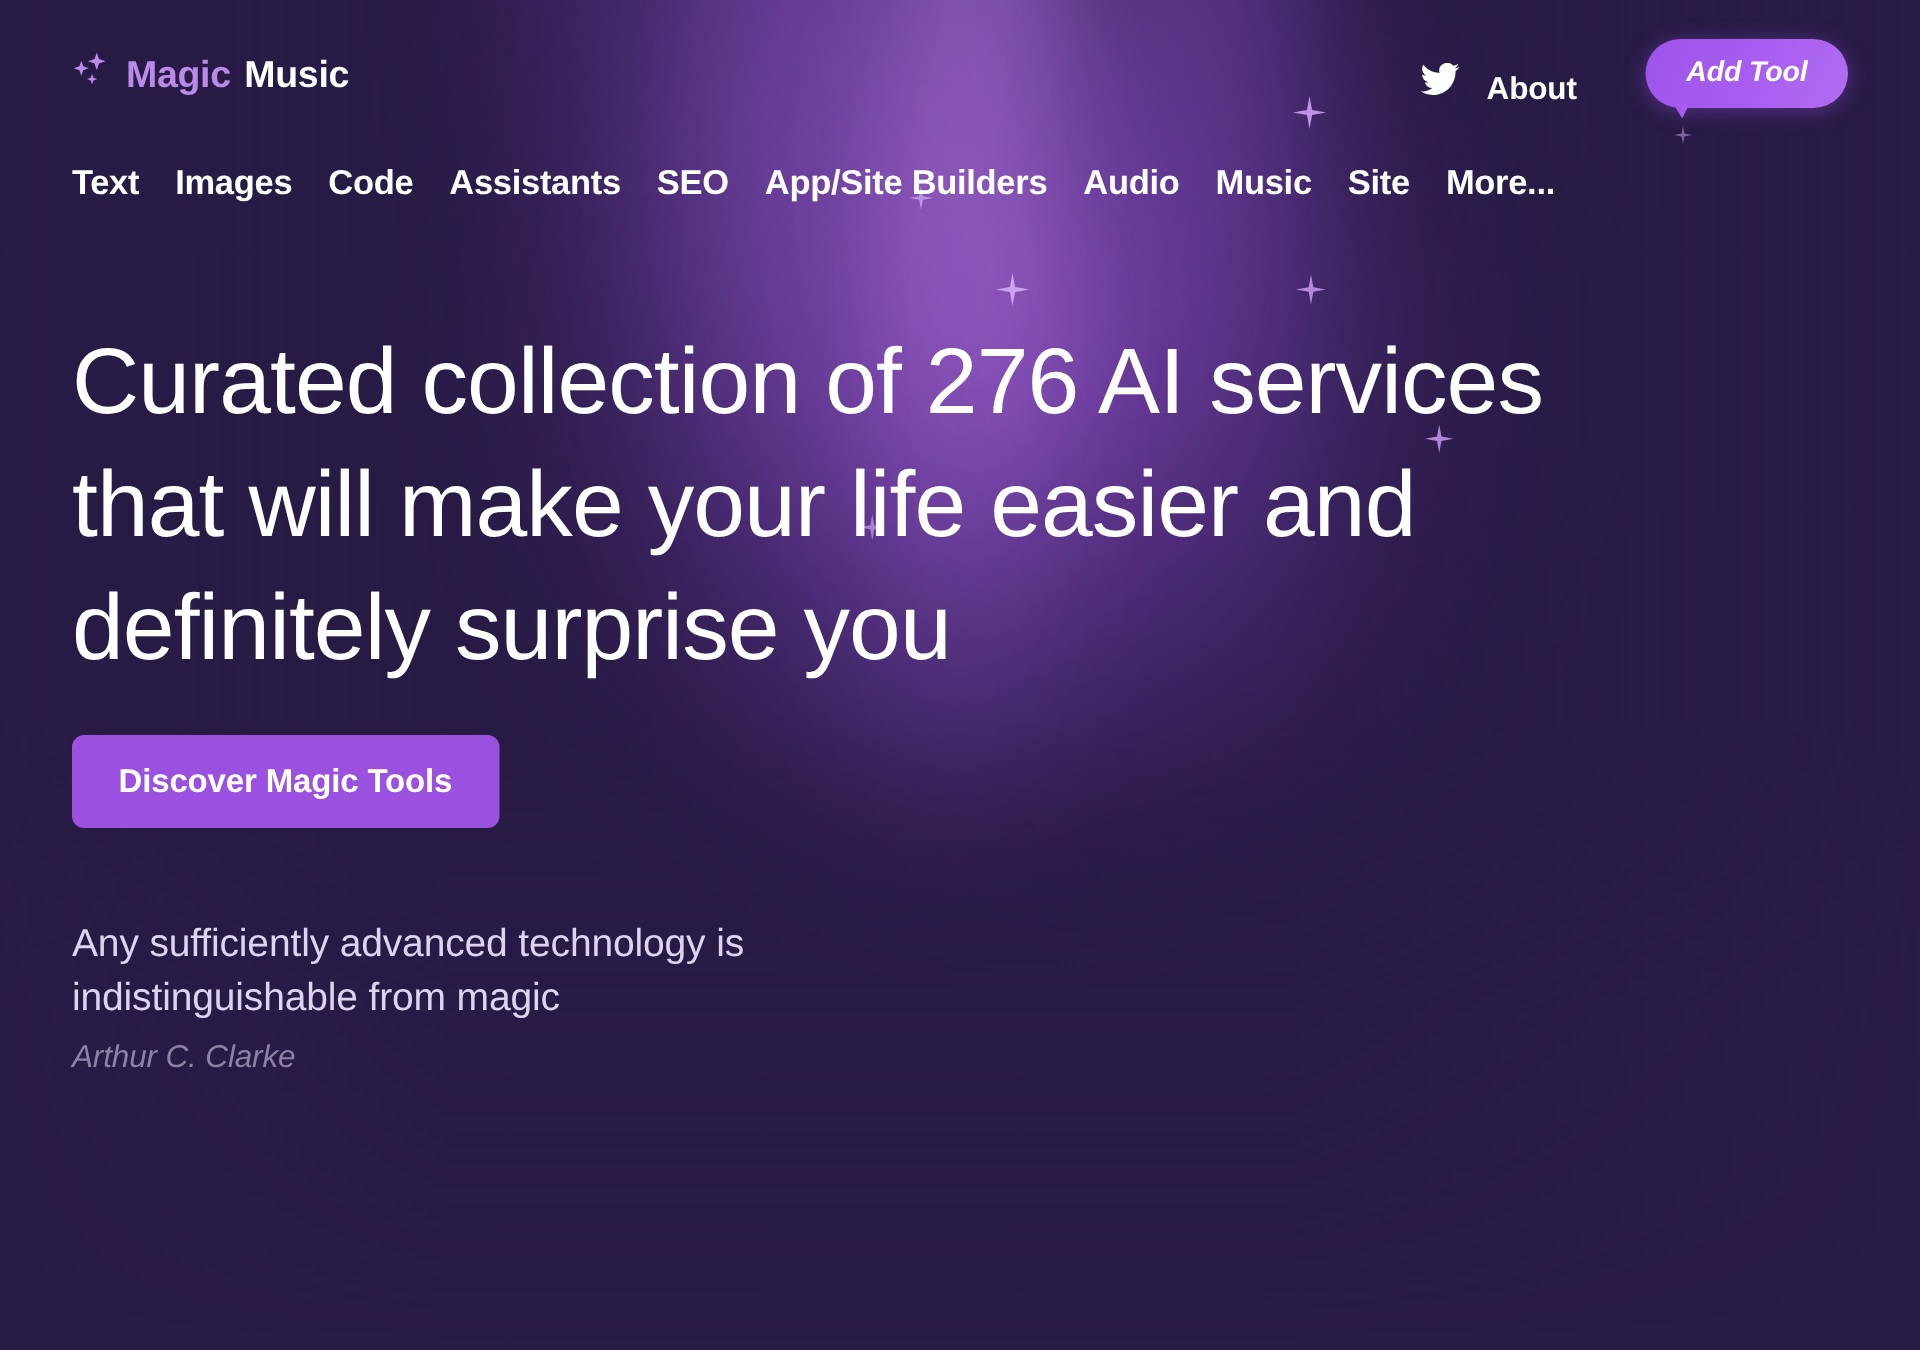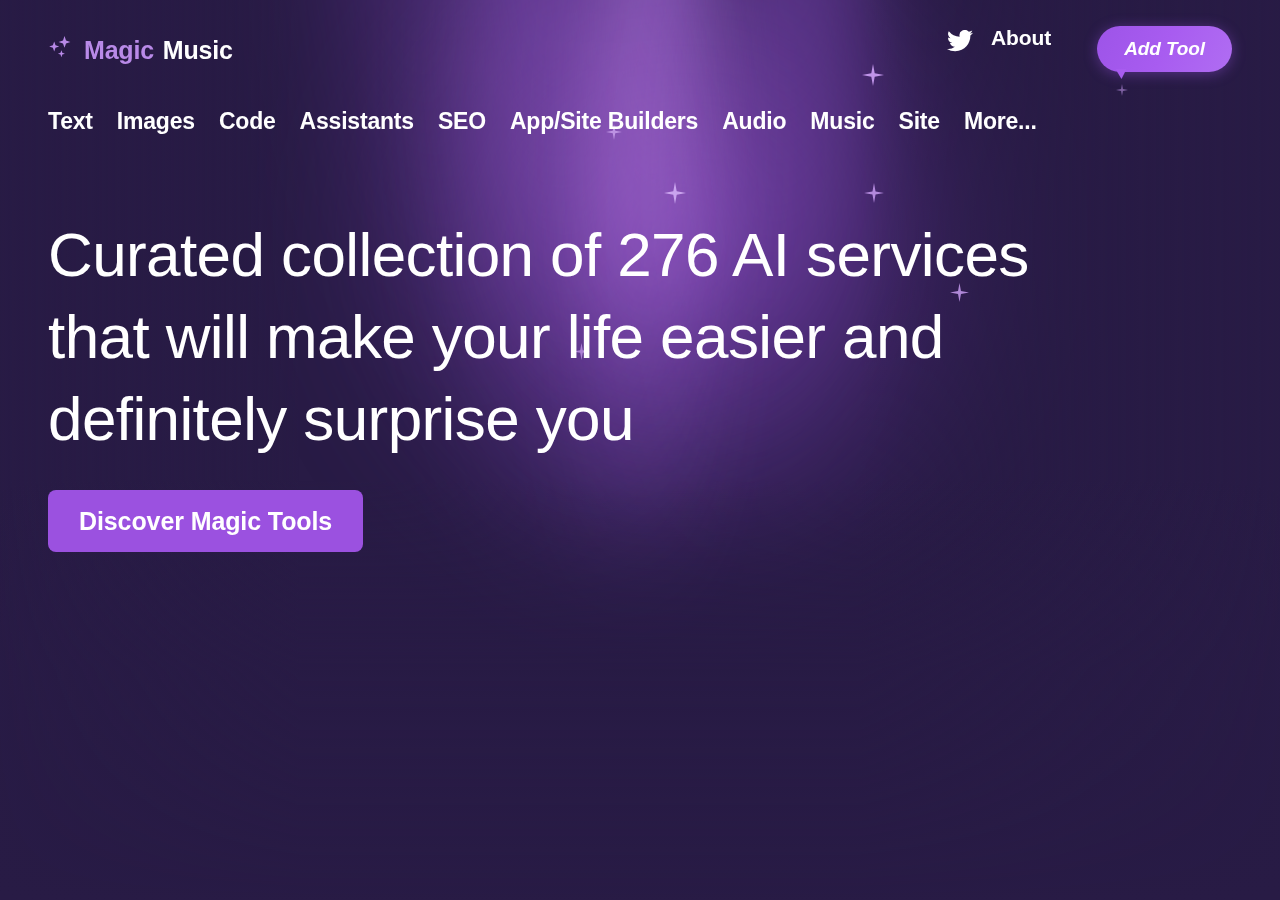--- a/index.html
+++ b/index.html
@@ -168,21 +168,21 @@
     line-height: 1;
     margin-top: 4px;
   }
   .logo-sparkles { display: block; }
   .logo-magic { color: #b98ae8; }
   .logo-tools { color: #ffffff; }
 
   .topbar-right {
     margin-left: auto;
     display: flex;
-    align-items: flex-start;
+    align-items: flex-end;
     gap: 0;
     margin-top: 2px;
   }
 
   .twitter-link {
     display: flex;
     align-items: center;
     justify-content: center;
     width: 34px;
     height: 34px;
@@ -273,21 +273,21 @@
     align-items: center;
     justify-content: center;
     margin-top: 30px;
     height: 62px;
     padding: 0 31px;
     border: none;
     border-radius: 8px;
     background: #9b51e0;
     color: #ffffff;
     font-family: inherit;
-    font-size: 25px;
+    font-size: 22px;
     font-weight: bold;
     letter-spacing: -0.1px;
     cursor: pointer;
   }
 
   
   .quote-block {
     position: absolute;
     left: 48px;
     top: 610px;
@@ -406,14 +406,18 @@
     <span class="nav-item">Music</span>
     <span class="nav-item">Site</span>
     <span class="nav-item">More...</span>
   </nav>
 
   <section class="hero">
     <h1 class="hero-title">Curated collection of 276 AI services that will make your life easier and definitely surprise you</h1>
     <button class="hero-cta">Discover Magic Tools</button>
   </section>
 
+  <section class="quote-block">
+    <p class="quote-text">Any sufficiently advanced technology is indistinguishable from magic</p>
+    <p class="quote-author">Arthur C. Clarke</p>
+  </section>
 
 </div>
 
 </body></html>

